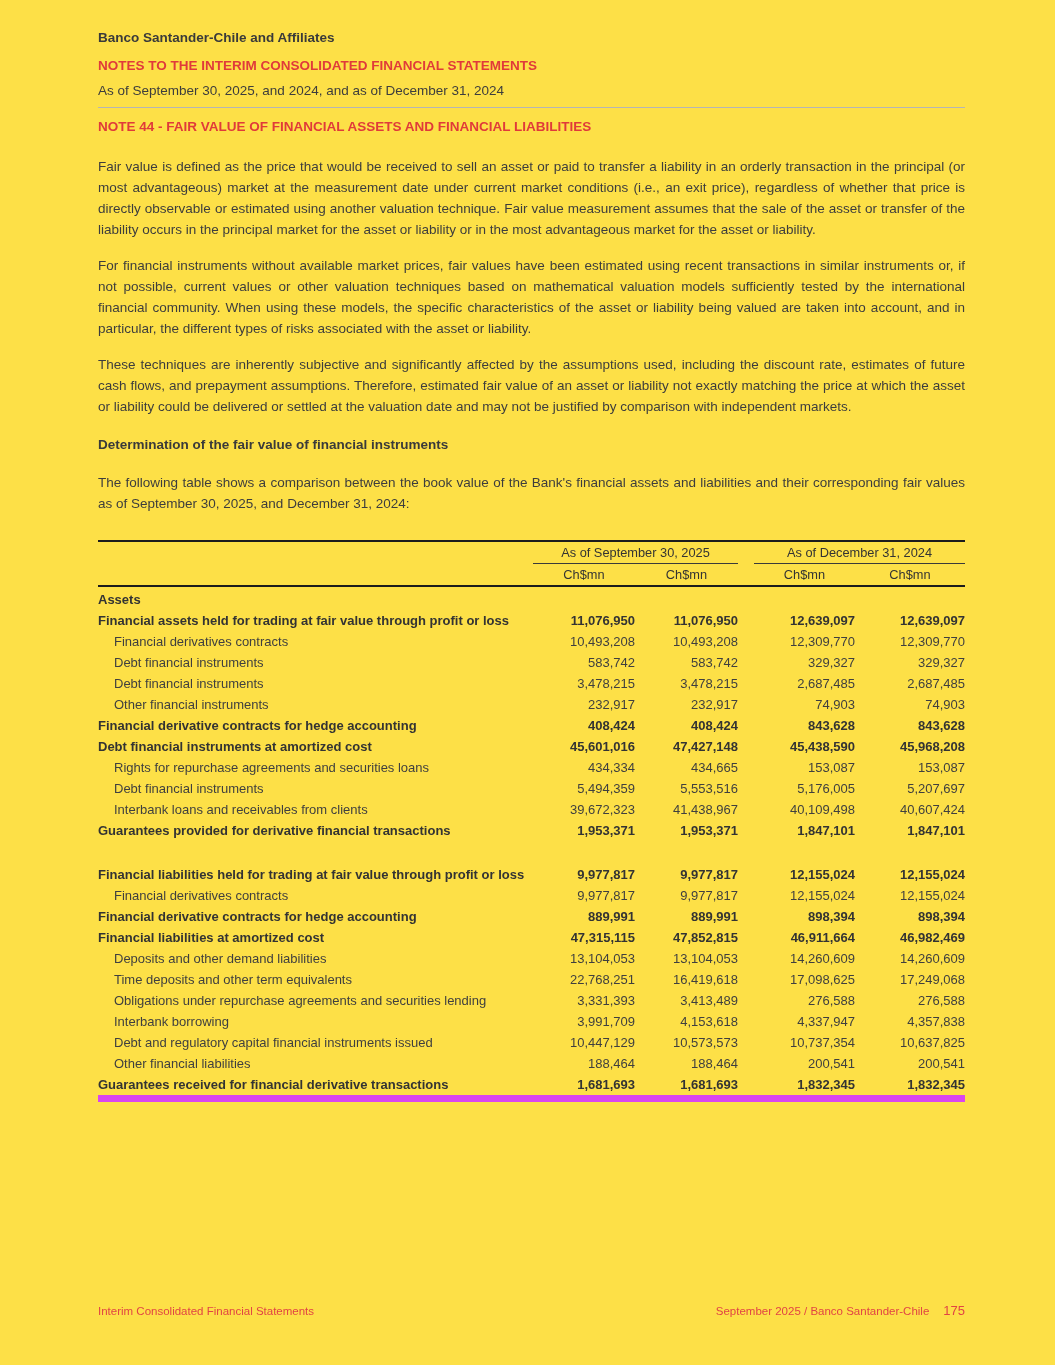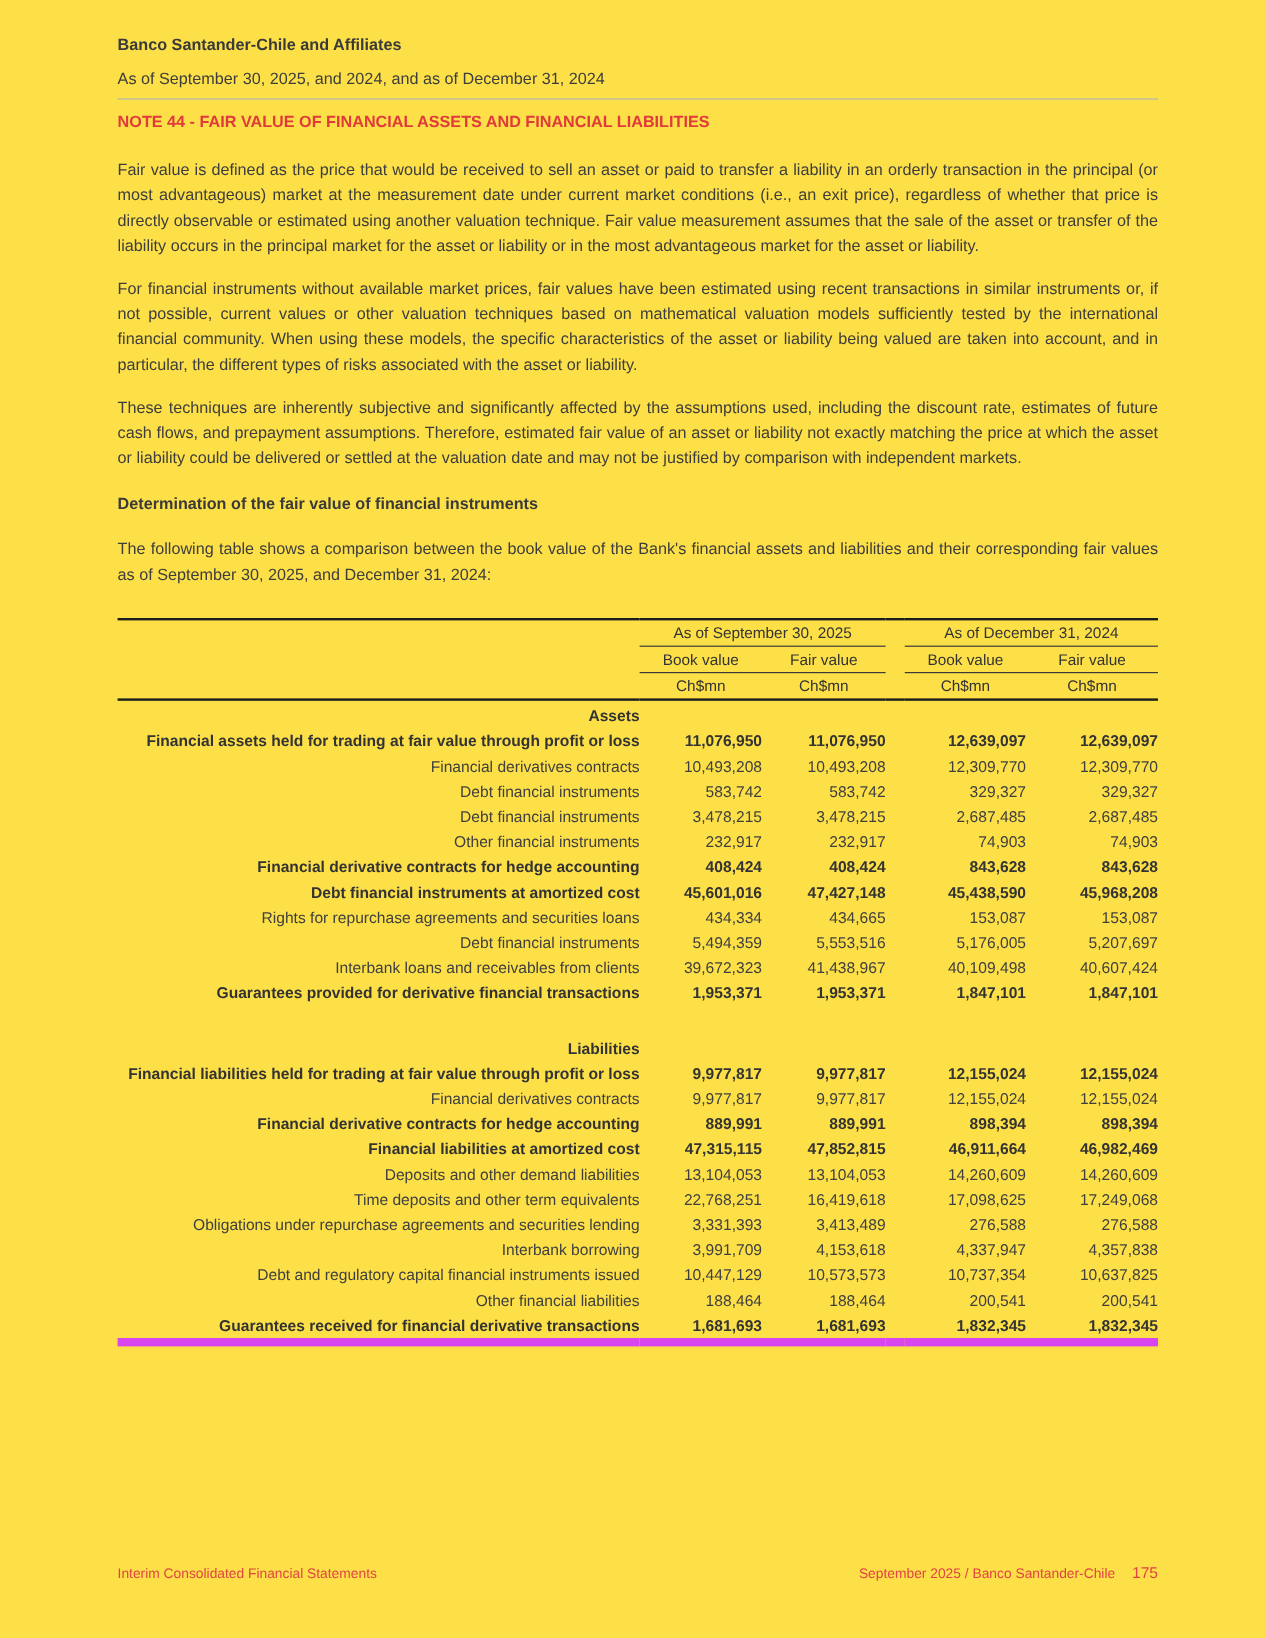--- a/index.html
+++ b/index.html
@@ -99,21 +99,21 @@
   }
   tr.unit-row th {
     border-bottom: 2.5px solid #1c1c1c;
   }
   th.unit {
     font-weight: bold;
     color: #333333;
     text-align: center;
     font-size: 12.8px;
   }
-  td.lbl { text-align: right; padding-right: 8px; }
+  td.lbl { text-align: left; padding-right: 8px; }
   td.num { text-align: right; }
   tr.row-section td.lbl { font-weight: bold; color: #333333; padding-top: 5px; }
   tr.row-bold td { font-weight: bold; color: #333333; }
   tr.row-sub td.lbl { padding-left: 16px; }
   tr.row-spacer td { height: 23px; }
   .footer {
     position: absolute;
     left: 98px;
     right: 90px;
     top: 1303px;
@@ -126,20 +126,21 @@
   .footer-right { display: flex; align-items: baseline; gap: 14px; }
   .page-num { font-size: 13px; color: #e14444; }
 </style>
 </head>
 <body>
 
 <div class="page">
   <div class="content">
 
     <div class="company">Banco Santander-Chile and Affiliates</div>
+    <div class="doc-title">NOTES TO THE INTERIM CONSOLIDATED FINANCIAL STATEMENTS</div>
     <div class="doc-date">As of September 30, 2025, and 2024, and as of December 31, 2024</div>
     <hr class="divider">
     <div class="note-title">NOTE 44 - FAIR VALUE OF FINANCIAL ASSETS AND FINANCIAL LIABILITIES</div>
 
     <p class="para">Fair value is defined as the price that would be received to sell an asset or paid to transfer a liability in an orderly transaction in the principal (or most advantageous) market at the measurement date under current market conditions (i.e., an exit price), regardless of whether that price is directly observable or estimated using another valuation technique. Fair value measurement assumes that the sale of the asset or transfer of the liability occurs in the principal market for the asset or liability or in the most advantageous market for the asset or liability.</p>
     <p class="para">For financial instruments without available market prices, fair values have been estimated using recent transactions in similar instruments or, if not possible, current values or other valuation techniques based on mathematical valuation models sufficiently tested by the international financial community. When using these models, the specific characteristics of the asset or liability being valued are taken into account, and in particular, the different types of risks associated with the asset or liability.</p>
     <p class="para">These techniques are inherently subjective and significantly affected by the assumptions used, including the discount rate, estimates of future cash flows, and prepayment assumptions. Therefore, estimated fair value of an asset or liability not exactly matching the price at which the asset or liability could be delivered or settled at the valuation date and may not be justified by comparison with independent markets.</p>
 
     <div class="subheading">Determination of the fair value of financial instruments</div>
     <p class="intro">The following table shows a comparison between the book value of the Bank's financial assets and liabilities and their corresponding fair values as of September 30, 2025, and December 31, 2024:</p>
@@ -153,28 +154,20 @@
         <col style="width:101px">
         <col style="width:110px">
       </colgroup>
       <thead>
         <tr>
           <th></th>
           <th class="group" colspan="2">As of September 30, 2025</th>
           <th></th>
           <th class="group" colspan="2">As of December 31, 2024</th>
         </tr>
-        <tr>
-          <th></th>
-          <th class="colh">Book value</th>
-          <th class="colh">Fair value</th>
-          <th></th>
-          <th class="colh">Book value</th>
-          <th class="colh">Fair value</th>
-        </tr>
         <tr class="unit-row">
           <th></th>
           <th class="unit">Ch$mn</th>
           <th class="unit">Ch$mn</th>
           <th></th>
           <th class="unit">Ch$mn</th>
           <th class="unit">Ch$mn</th>
         </tr>
       </thead>
       <tbody>
@@ -275,28 +268,20 @@
             <td class="num">1,847,101</td>
           </tr>
           <tr class="row-spacer">
             <td class="lbl"></td>
             <td class="num"></td>
             <td class="num"></td>
             <td></td>
             <td class="num"></td>
             <td class="num"></td>
           </tr>
-          <tr class="row-section">
-            <td class="lbl">Liabilities</td>
-            <td class="num"></td>
-            <td class="num"></td>
-            <td></td>
-            <td class="num"></td>
-            <td class="num"></td>
-          </tr>
           <tr class="row-bold">
             <td class="lbl">Financial liabilities held for trading at fair value through profit or loss</td>
             <td class="num">9,977,817</td>
             <td class="num">9,977,817</td>
             <td></td>
             <td class="num">12,155,024</td>
             <td class="num">12,155,024</td>
           </tr>
           <tr class="row-sub">
             <td class="lbl">Financial derivatives contracts</td>

